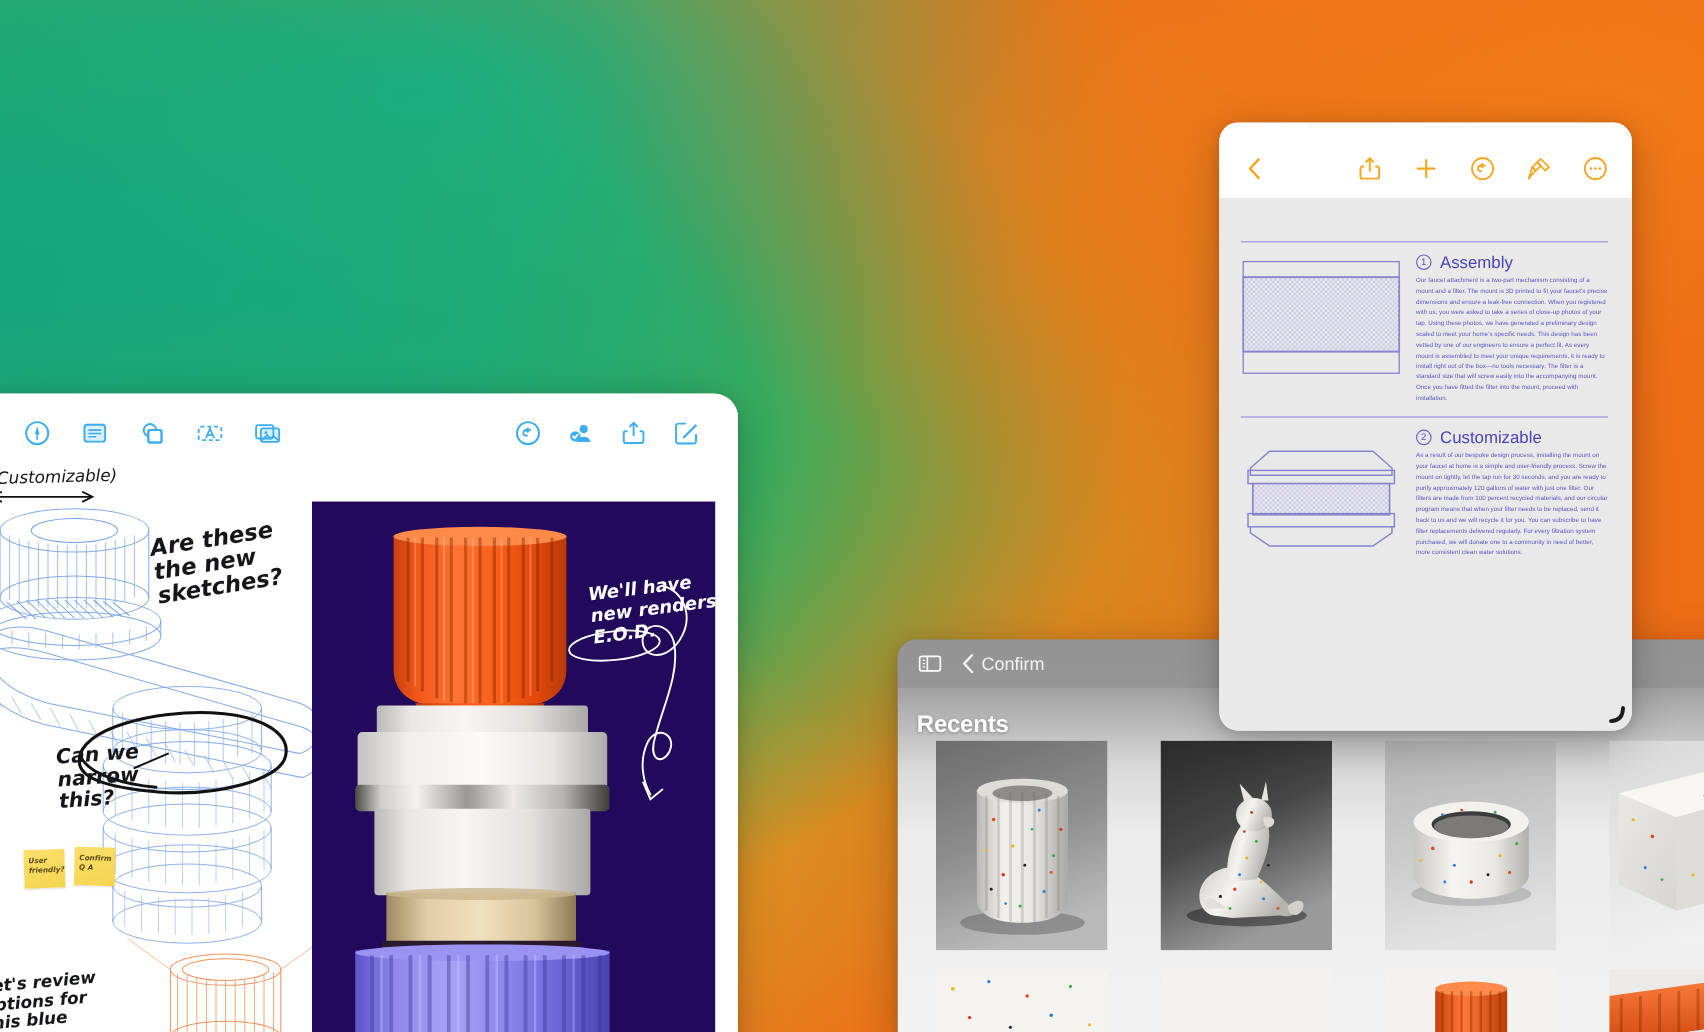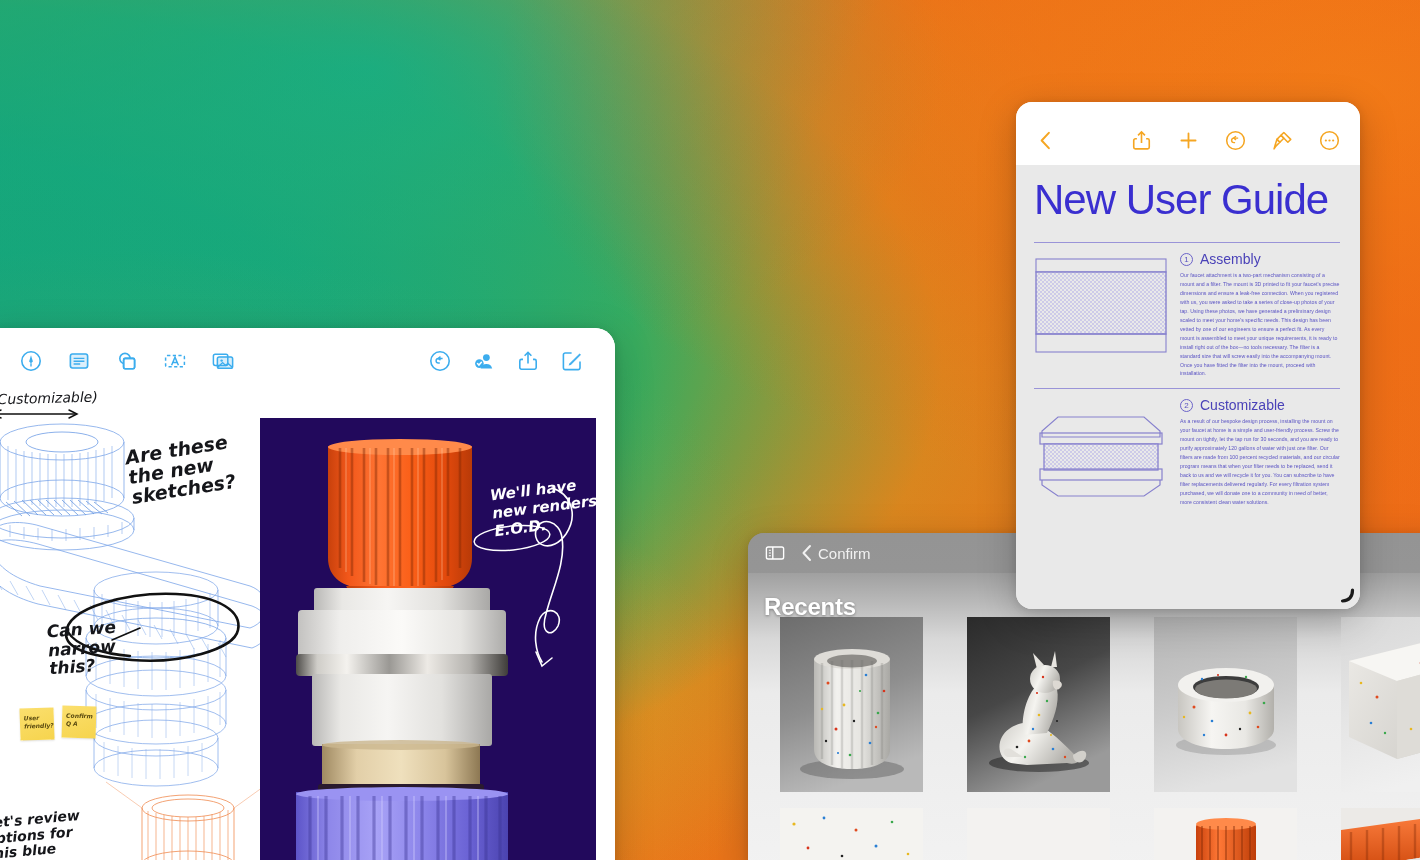--- a/index.html
+++ b/index.html
@@ -174,21 +174,21 @@
     color: #f1f1f1; font-size: 15px; cursor: pointer;
   }
   .ph-back svg { width: 13px; height: 18px; display: block; }
   .ph-body {
     position: absolute; top: 40px; left: 0; right: 0; bottom: 0;
     background: linear-gradient(180deg,#a0a0a0 0%, #d8d8d8 22%, #ebebeb 40%, #f2f2f2 100%);
     overflow: hidden;
   }
   .ph-title {
     position: absolute; left: 16px; top: 20px;
-    font-size: 24px; font-weight: 700; color: #ffffff;
+    font-size: 20px; font-weight: 700; color: #ffffff;
     letter-spacing: -0.2px;
     text-shadow: 0 1px 3px rgba(0,0,0,0.35);
     z-index: 4;
     text-align: right;
   }
   .ph-grid {
     position: absolute; left: 32px; top: 44px;
     display: grid;
     grid-template-columns: repeat(4, 143px);
     gap: 16px 44px;
@@ -1078,22 +1078,20 @@
             <circle cx="12" cy="12" r="9.2"></circle>
             <circle cx="8.2" cy="12" r="1.15" fill="currentColor" stroke="none"></circle>
             <circle cx="12" cy="12" r="1.15" fill="currentColor" stroke="none"></circle>
             <circle cx="15.8" cy="12" r="1.15" fill="currentColor" stroke="none"></circle>
           </svg>
         </div>
       </div>
     </div>
 
     <div class="nt-body">
-      <div class="nt-title">New User
-Guide</div>
       <div class="nt-divider"></div>
 
       <div class="nt-section">
         <div class="nt-fig">
           <svg viewBox="0 0 134 98" fill="none">
             <defs>
               <pattern id="mesh1" width="4" height="4" patternUnits="userSpaceOnUse">
                 <rect width="4" height="4" fill="#e9e9e9"></rect>
                 <rect x="0" y="0" width="2" height="2" fill="#cdcbe8"></rect>
                 <rect x="2" y="2" width="2" height="2" fill="#cdcbe8"></rect>

